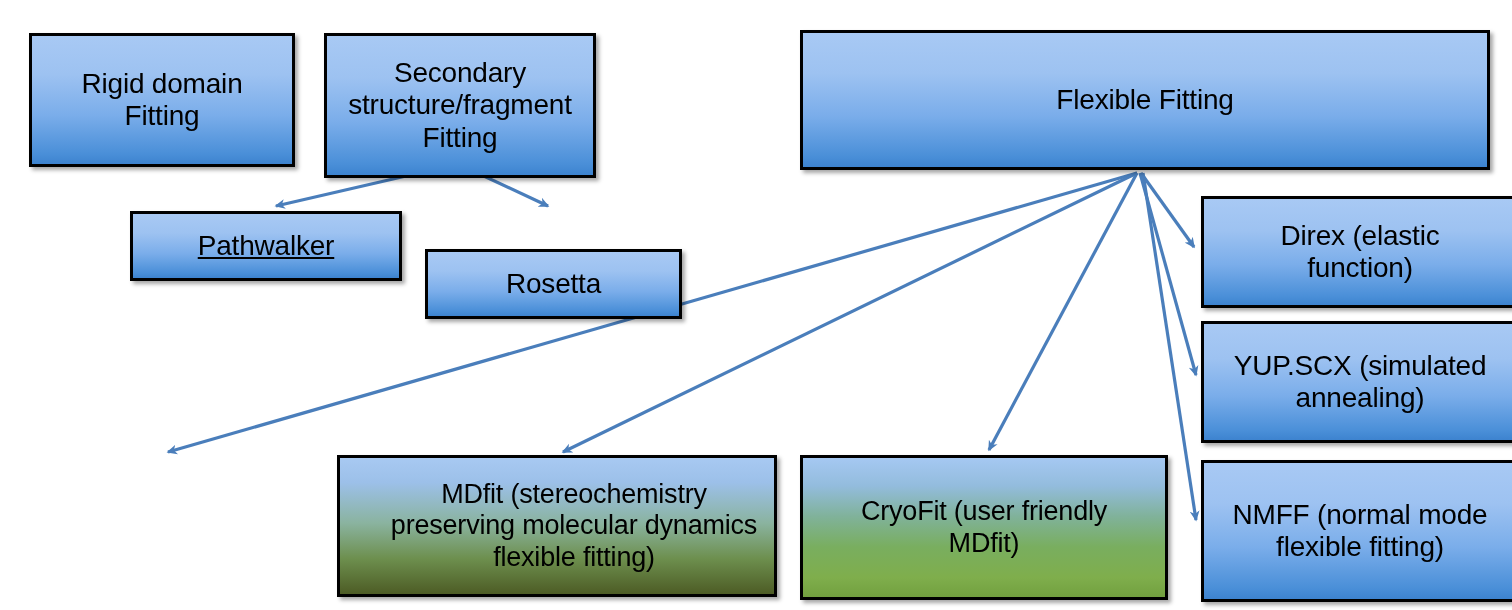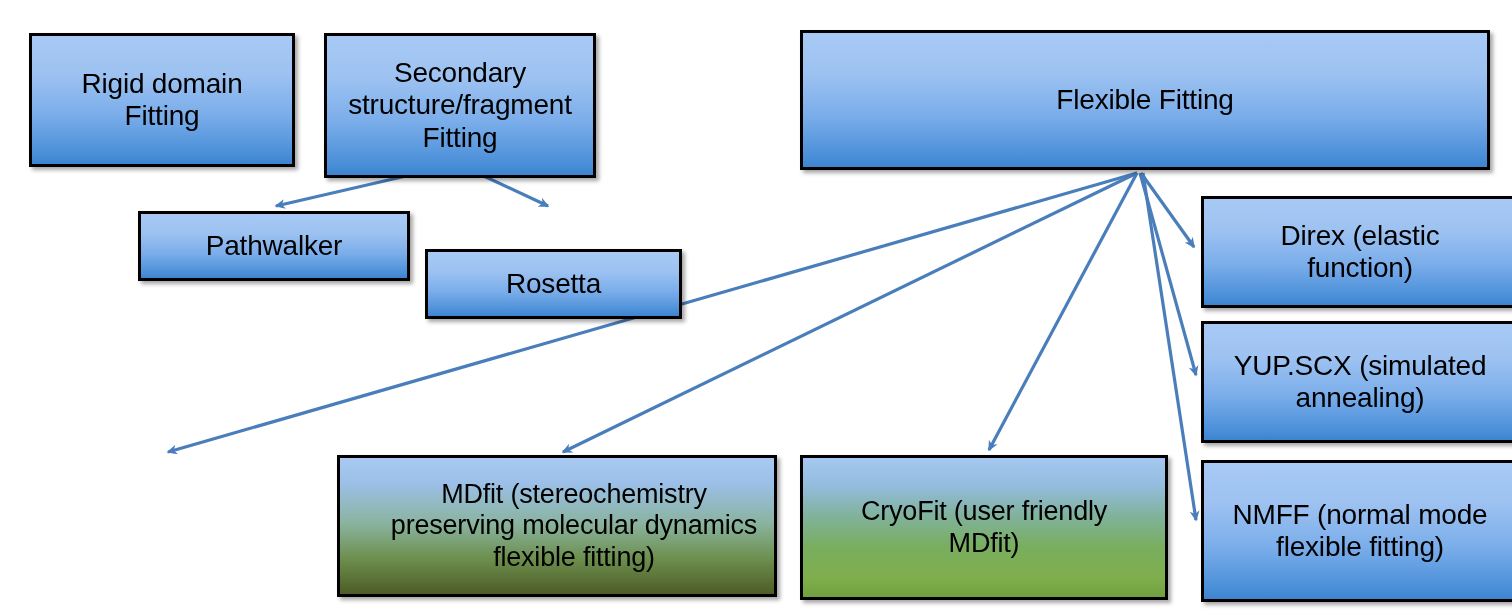--- a/index.html
+++ b/index.html
@@ -50,21 +50,21 @@
     top: 0;
     width: 1512px;
     height: 610px;
     z-index: 2;
     pointer-events: none;
   }
 
   
   #node-rigid-domain   { left: 22px;   top: 33px;  width: 266px; height: 134px; font-size: 28px; margin-left: 7px; }
   #node-secondary      { left: 324px;  top: 33px;  width: 272px; height: 145px; font-size: 28px; }
-  #node-pathwalker     { left: 138px;  top: 211px; width: 272px; height: 70px;  font-size: 28px; }
+  #node-pathwalker     { left: 130px;  top: 211px; width: 272px; height: 70px;  font-size: 28px; text-decoration: underline; }
   #node-rosetta        { left: 425px;  top: 211px; width: 257px; height: 70px;  font-size: 28px; margin-top: 38px; }
   #node-flexible       { left: 800px;  top: 30px;  width: 690px; height: 140px; font-size: 28px; text-align: center; }
   #node-direx          { left: 1201px; top: 196px; width: 318px; height: 112px; font-size: 28px; }
   #node-yupscx         { left: 1201px; top: 321px; width: 318px; height: 122px; font-size: 28px; }
   #node-nmff           { left: 1201px; top: 460px; width: 318px; height: 142px; font-size: 28px; }
   #node-mdff           { left: 11px;   top: 457px; width: 306px; height: 143px; font-size: 27px; }
   #node-mdfit          { left: 337px;  top: 455px; width: 440px; height: 142px; font-size: 27px; }
   #node-cryofit        { left: 800px;  top: 455px; width: 368px; height: 145px; font-size: 27px; }
 </style>
 </head>

